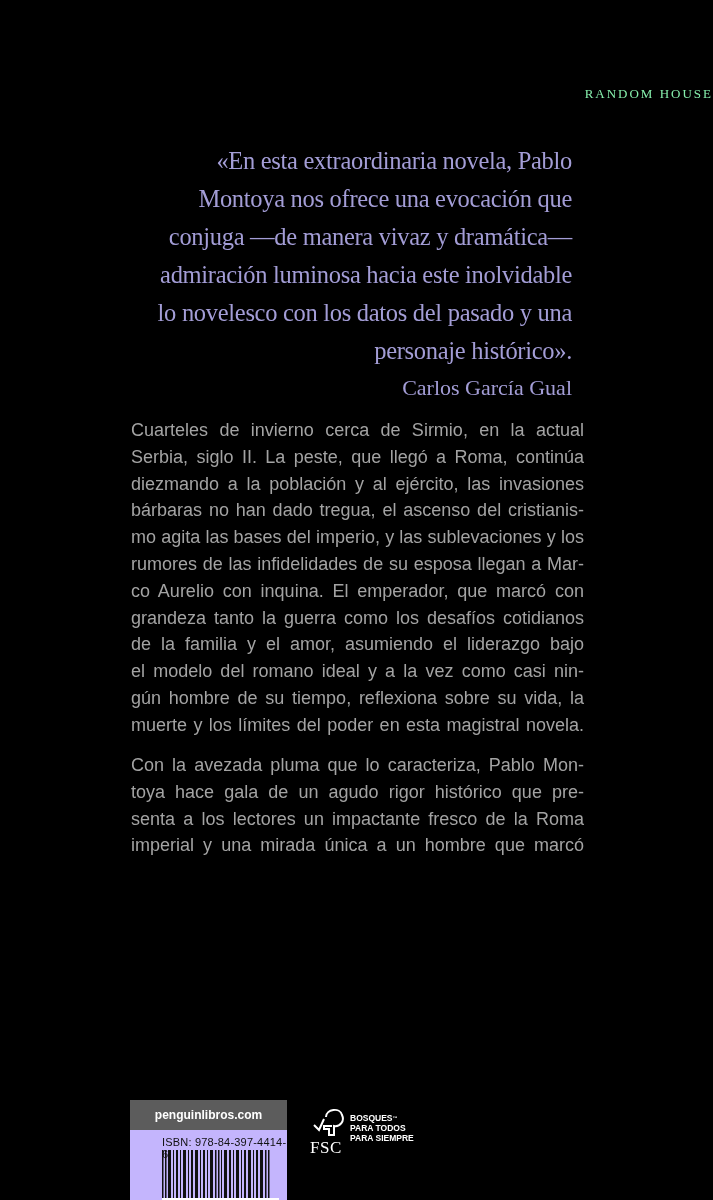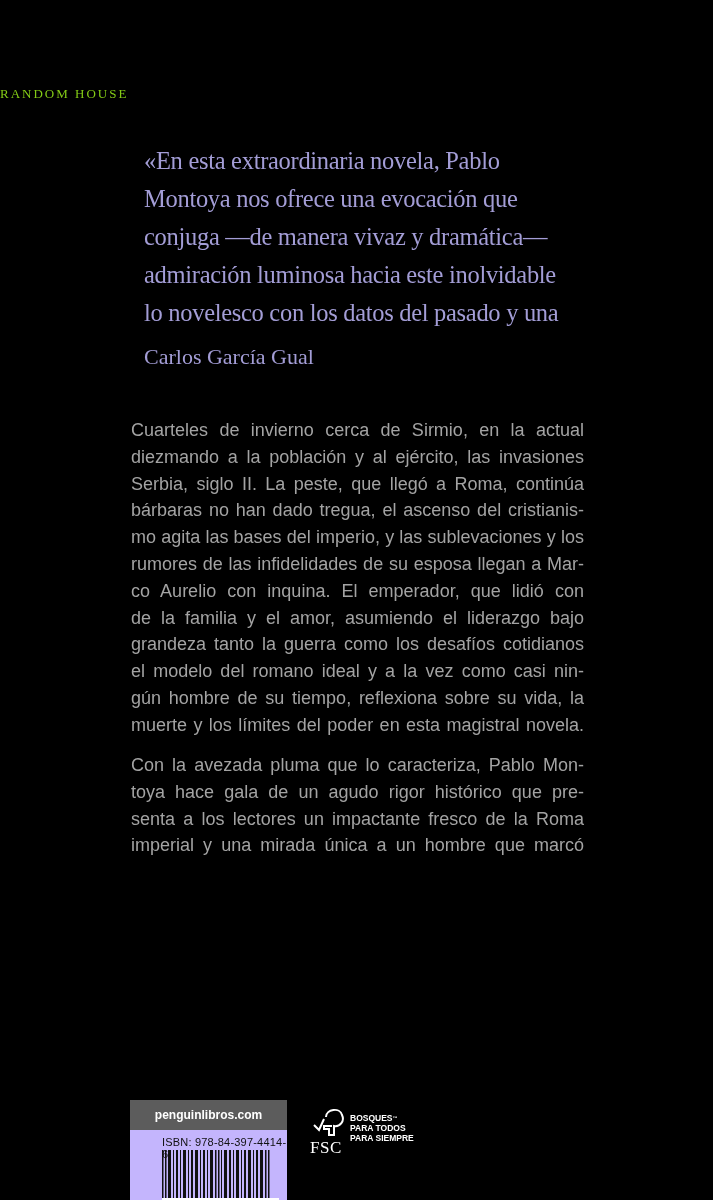--- a/index.html
+++ b/index.html
@@ -1,30 +1,30 @@
 <!DOCTYPE html>
 <html><head>
 <meta charset="utf-8">
 <style>
   html, body { margin: 0; padding: 0; }
   body {
     width: 713px; height: 1200px; background: #000; position: relative;
     overflow: hidden; color: #fff;
   }
   .publisher {
-    position: absolute; top: 86px; left: 0; width: 713px; text-align: left;
+    position: absolute; top: 86px; left: 0; width: 713px; text-align: right;
     font-family: "Liberation Serif", serif; font-size: 13px; letter-spacing: 2px;
-    color: #84cc16;
+    color: #86efac;
   }
   .quote-block {
-    position: absolute; top: 142px; left: 144px; width: 460px; text-align: left;
+    position: absolute; top: 142px; left: 112px; width: 460px; text-align: right;
     font-family: "Liberation Serif", serif; color: #a39dd6;
   }
   .quote-line { font-size: 24.5px; line-height: 38px; white-space: nowrap; letter-spacing: -0.3px; }
-  .quote-author { font-size: 22px; line-height: 34px; margin-top: 8px; }
+  .quote-author { font-size: 22px; line-height: 34px; margin-top: 1px; }
   .body-text {
     position: absolute; left: 131px; width: 453px;
     font-family: Liberation Sans, sans-serif; color: #a3a3a3;
   }
   .body-line {
     font-size: 18px; line-height: 26.8px; white-space: nowrap;
     text-align: justify; text-align-last: justify;
   }
   .body-line.last { text-align-last: left; }
   #para1 { top: 417px; }
@@ -68,33 +68,34 @@
 <body>
 
 <div class="publisher">RANDOM HOUSE</div>
 
 <div class="quote-block">
   <div class="quote-line">«En esta extraordinaria novela, Pablo</div>
   <div class="quote-line">Montoya nos ofrece una evocación que</div>
   <div class="quote-line">conjuga —de manera vivaz y dramática—</div>
   <div class="quote-line">admiración luminosa hacia este inolvidable</div>
   <div class="quote-line">lo novelesco con los datos del pasado y una</div>
+  <div class="quote-line">personaje histórico».</div>
   <div class="quote-author">Carlos García Gual</div>
 </div>
 
 <div class="body-text" id="para1">
   <div class="body-line">Cuarteles de invierno cerca de Sirmio, en la actual</div>
+  <div class="body-line">Serbia, siglo II. La peste, que llegó a Roma, continúa</div>
   <div class="body-line">diezmando a la población y al ejército, las invasiones</div>
-  <div class="body-line">Serbia, siglo II. La peste, que llegó a Roma, continúa</div>
   <div class="body-line">bárbaras no han dado tregua, el ascenso del cristianis-</div>
   <div class="body-line">mo agita las bases del imperio, y las sublevaciones y los</div>
   <div class="body-line">rumores de las infidelidades de su esposa llegan a Mar-</div>
-  <div class="body-line">co Aurelio con inquina. El emperador, que lidió con</div>
+  <div class="body-line">co Aurelio con inquina. El emperador, que marcó con</div>
+  <div class="body-line">grandeza tanto la guerra como los desafíos cotidianos</div>
   <div class="body-line">de la familia y el amor, asumiendo el liderazgo bajo</div>
-  <div class="body-line">grandeza tanto la guerra como los desafíos cotidianos</div>
   <div class="body-line">el modelo del romano ideal y a la vez como casi nin-</div>
   <div class="body-line">gún hombre de su tiempo, reflexiona sobre su vida, la</div>
   <div class="body-line">muerte y los límites del poder en esta magistral novela.</div>
 </div>
 
 <div class="body-text" id="para2">
   <div class="body-line">Con la avezada pluma que lo caracteriza, Pablo Mon-</div>
   <div class="body-line">toya hace gala de un agudo rigor histórico que pre-</div>
   <div class="body-line">senta a los lectores un impactante fresco de la Roma</div>
   <div class="body-line">imperial y una mirada única a un hombre que marcó</div>

